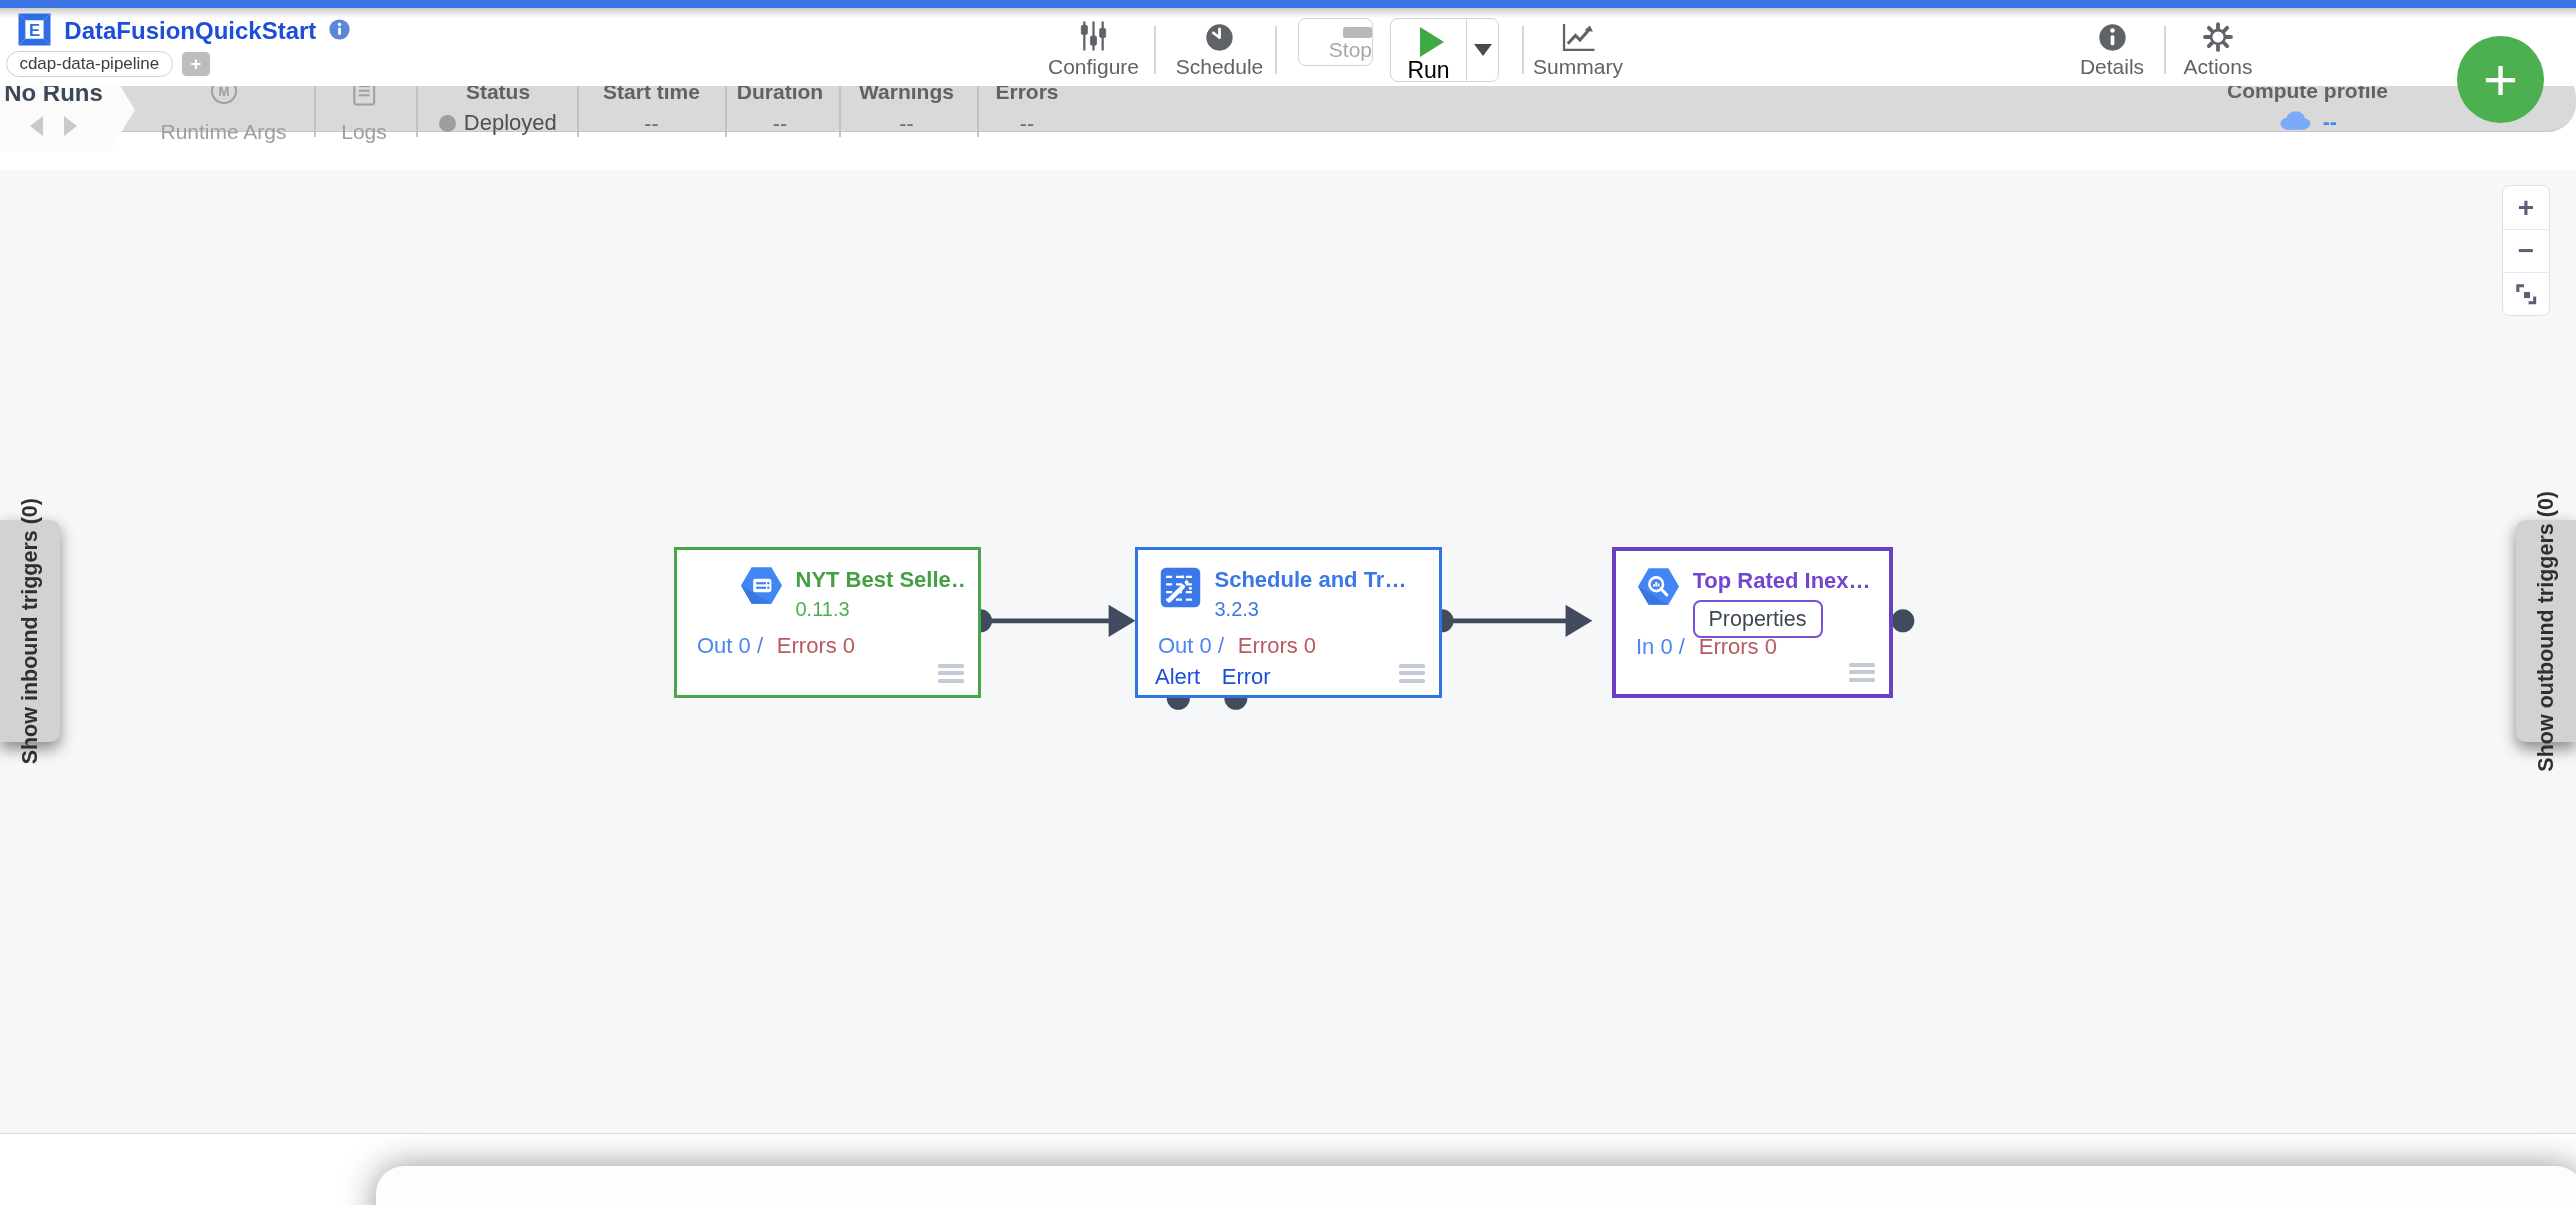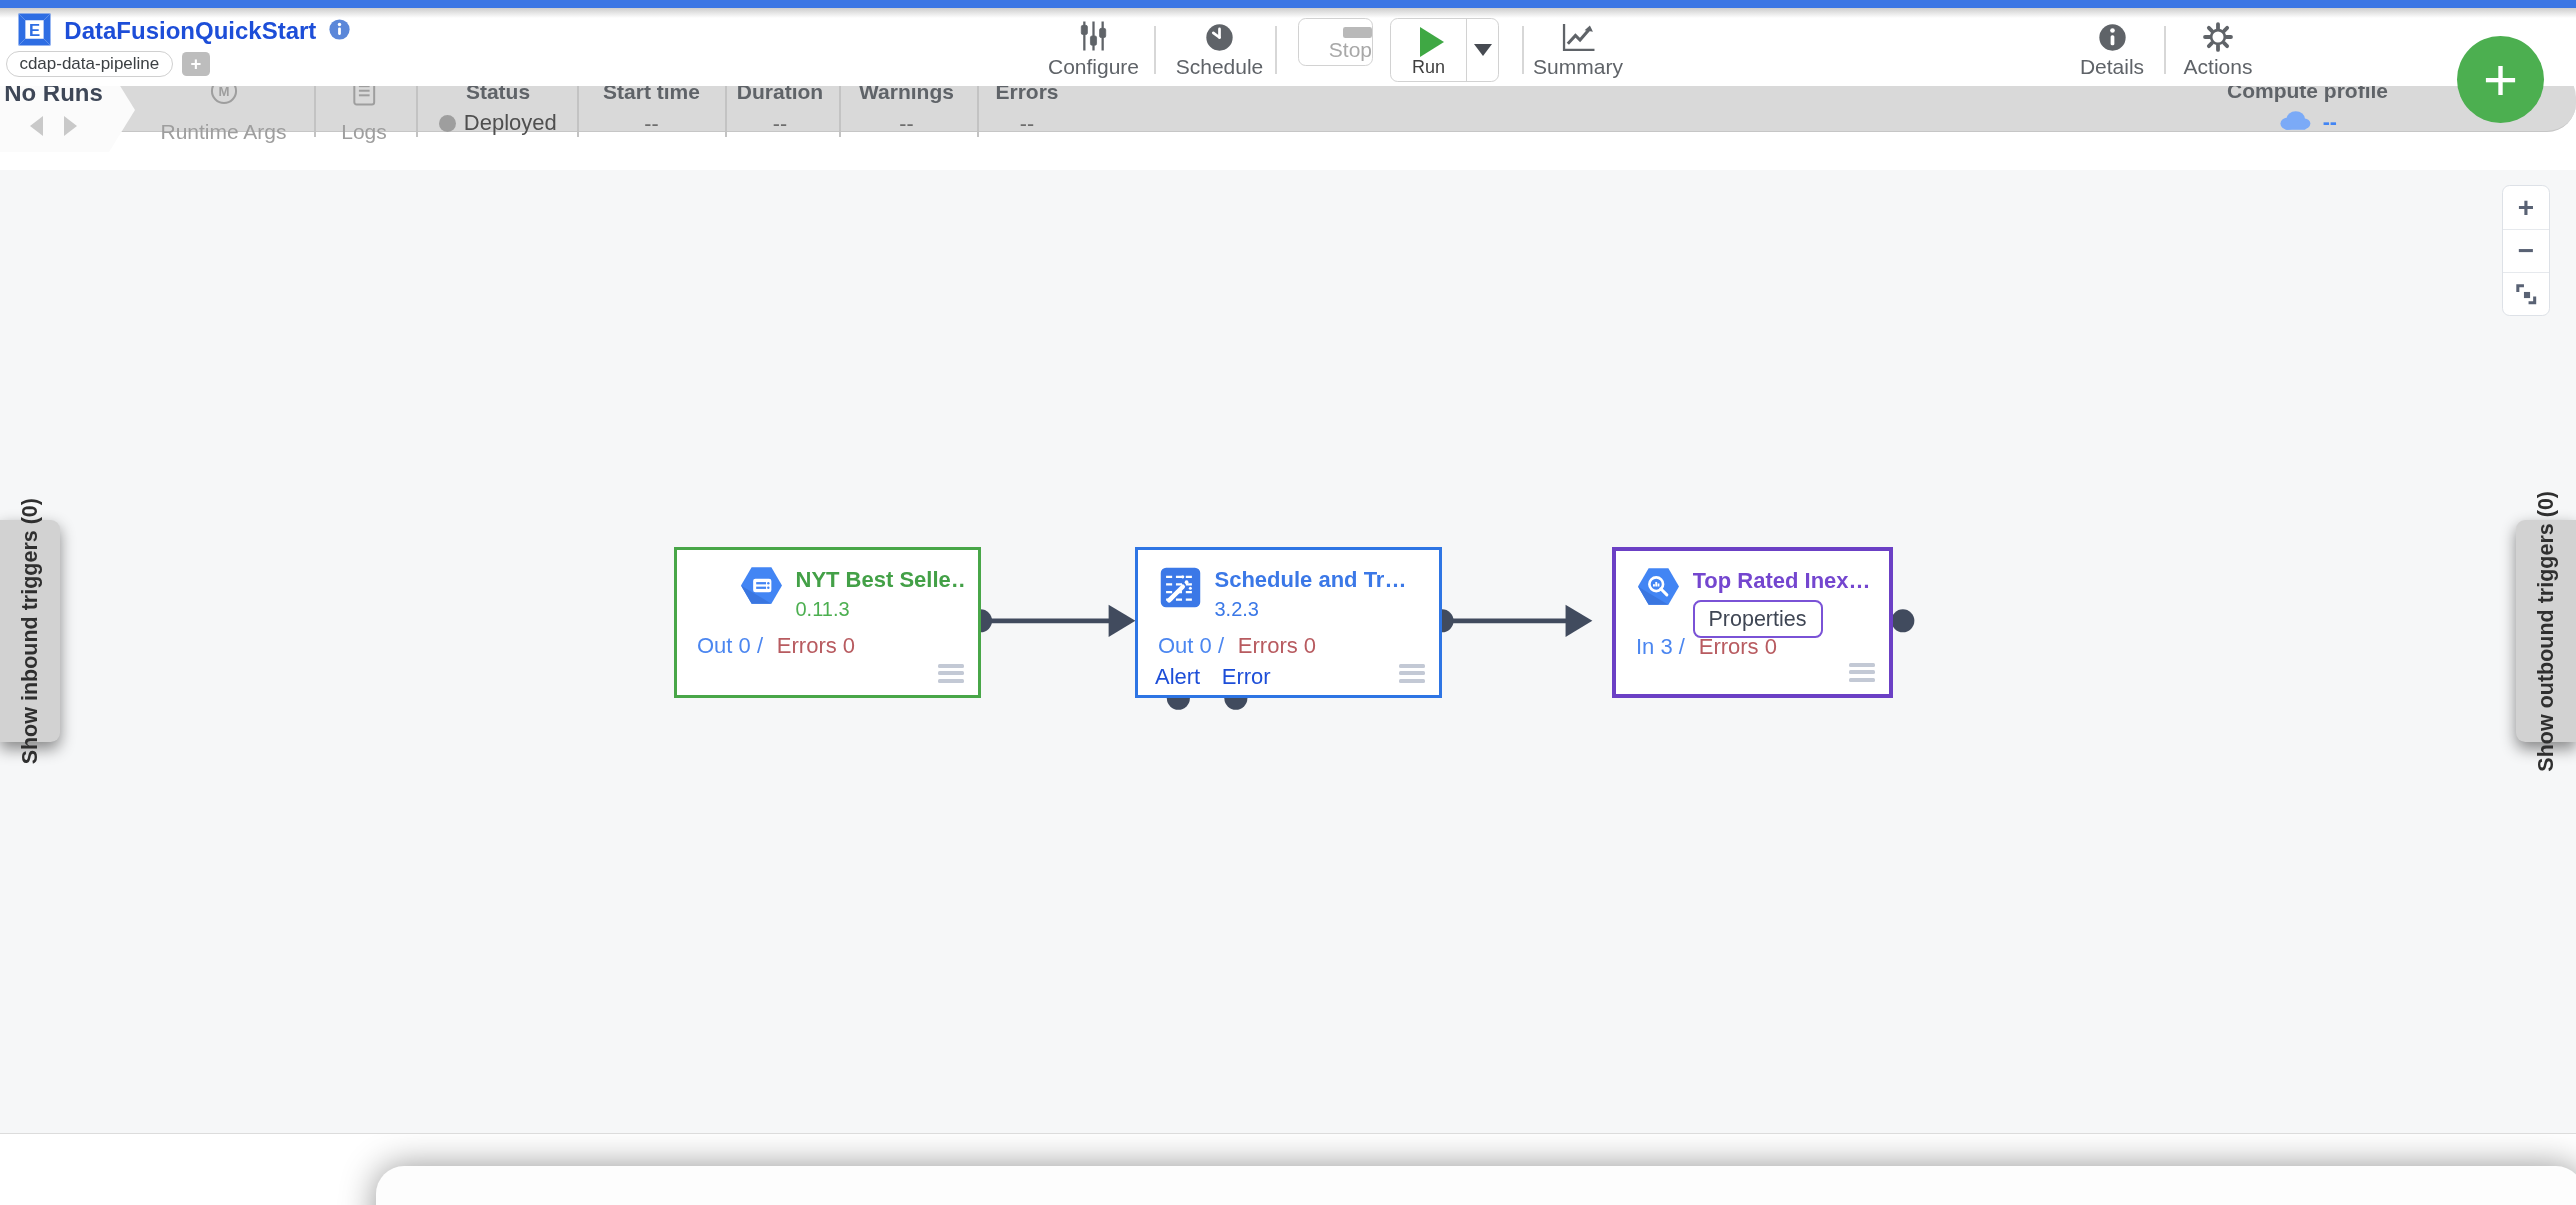--- a/index.html
+++ b/index.html
@@ -30,21 +30,21 @@
          display:flex; flex-direction:column; align-items:flex-end; justify-content:space-between; padding:7.7px 0 3.8px; cursor:pointer; }
   .stop-btn { left:1298px; width:75px; }
   .stop-square { width:29px; height:29px; background:#b9b9b9; border-radius:2.3px; }
   .stop-label { color:#a8a8a8; font-size:21px; }
   .run-group { position:absolute; left:1390px; top:10.7px; height:64px; border:1.5px solid #d2d2d2; border-radius:7.7px;
                background:#fff; display:flex; }
   .run-main { width:75px; display:flex; flex-direction:column; align-items:center; justify-content:space-between;
               padding:7.7px 0 3.8px; cursor:pointer; }
   .run-tri { width:0; height:0; border-top:15.3px solid transparent; border-bottom:15.3px solid transparent;
              border-left:24.5px solid #3fa844; margin-left:6.1px; }
-  .run-label { color:#404040; font-size:18px; }
+  .run-label { color:#000000; font-size:23px; }
   .run-caret { width:32px; border-left:1.5px solid #d2d2d2; display:flex; align-items:center; justify-content:center; cursor:pointer; }
   .caret-down { width:0; height:0; border-left:9.2px solid transparent; border-right:9.2px solid transparent;
                 border-top:12.3px solid #474b52; }
 
   .fab { position:absolute; left:2457px; top:36px; width:87px; height:87px; border-radius:50%;
          background:#4caf50; color:#fff; z-index:40; display:flex; align-items:center; justify-content:center;
          font-size:60px; font-weight:300; cursor:pointer; }
 
   
   .runs-bar { position:absolute; left:0; top:68px; width:100%; height:64px; background:#d9d9d9;
@@ -402,21 +402,21 @@
           <line x1="24" y1="18" x2="24" y2="24" stroke="#fff" stroke-width="2.5"></line>
           <line x1="27" y1="20" x2="27" y2="24" stroke="#fff" stroke-width="2.5"></line>
         </svg>
       </span>
       <div class="node-text">
         <div class="node-title">Top Rated Inex…</div>
         <span class="props-btn">Properties</span>
       </div>
     </div>
     <div class="node-metrics">
-      <span class="metric-left">In 3 /</span>
+      <span class="metric-left">In 0 /</span>
       <span class="metric-right">Errors 0</span>
     </div>
     <div class="node-menu">
       <div class="bar"></div>
         <div class="bar"></div>
         <div class="bar"></div>
     </div>
   </div>
 
   <div class="trigger-tab trigger-left">

